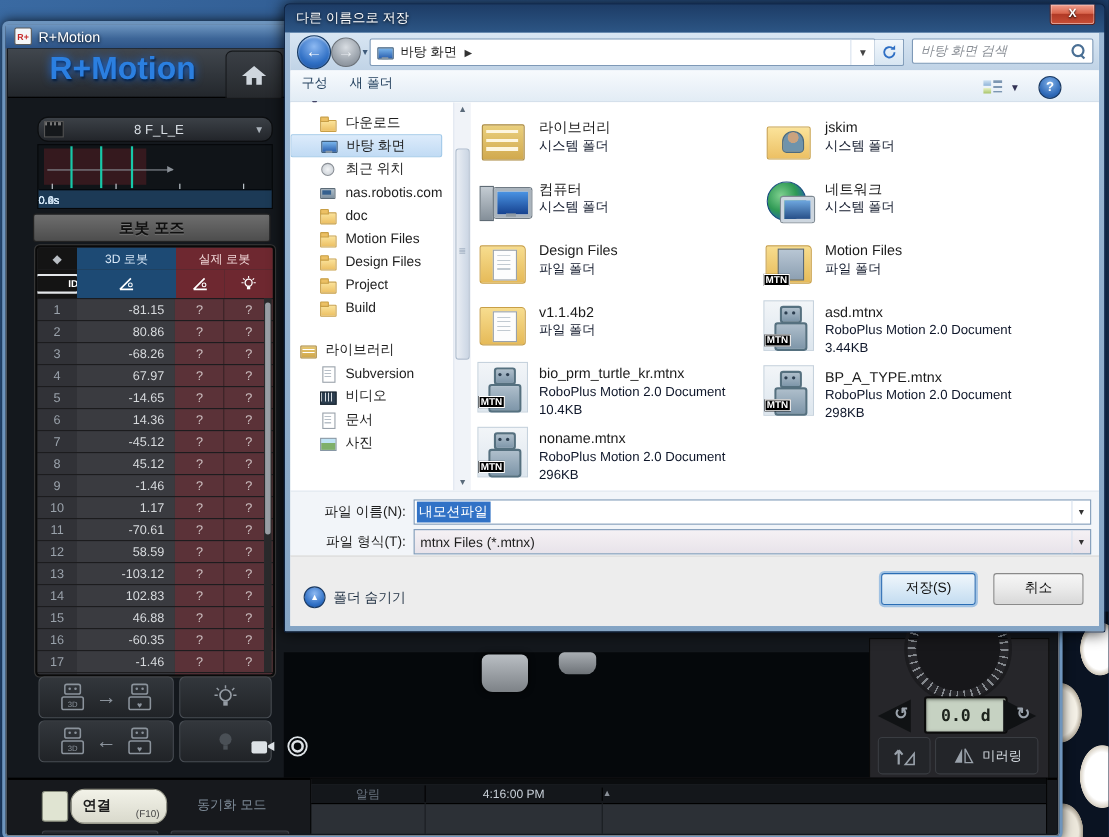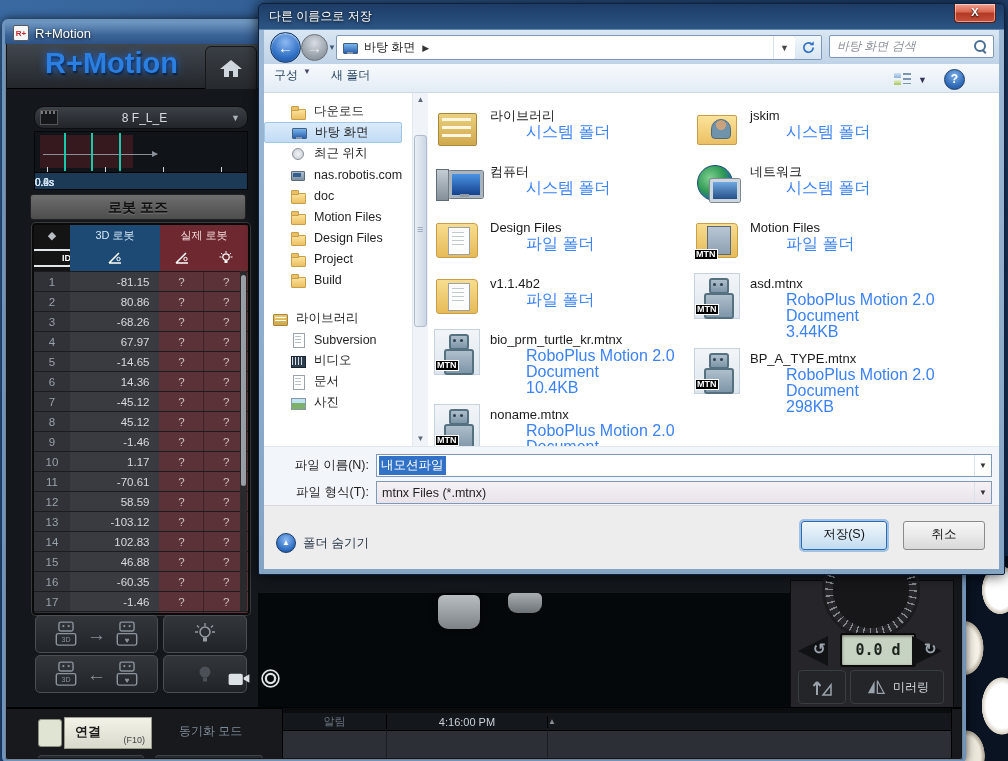--- a/index.html
+++ b/index.html
@@ -69,21 +69,21 @@
   .abtn{position:absolute;background:linear-gradient(#33373c,#202327);border:1px solid #4a4f55;border-radius:5px;
     display:flex;align-items:center;justify-content:center;gap:6px;}
   .arrowg{color:#8b939c;font-size:19px;font-weight:bold;line-height:1;}
   .viewport{position:absolute;left:251px;top:549px;width:532px;height:114px;background:#05080b;}
   .foot1{position:absolute;left:180px;top:2px;width:42px;height:34px;background:linear-gradient(#b9bec3,#7d8287);border-radius:6px 6px 10px 10px;box-shadow:0 0 6px rgba(0,0,0,.8);}
   .foot2{position:absolute;left:250px;top:0px;width:34px;height:20px;background:linear-gradient(#a9aeb3,#6d7277);border-radius:5px 5px 9px 9px;}
   
   .bbar{position:absolute;left:0;right:0;top:663px;bottom:0;background:#17191d;border-top:2px solid #000;}
   .led{position:absolute;left:31px;top:10px;width:22px;height:26px;background:#e0e4d2;border:1px solid #8a8f7f;border-radius:3px;}
   .connect{position:absolute;left:57px;top:8px;width:86px;height:30px;background:linear-gradient(#f2f2e8,#d9d9cc);
-    border:1px solid #9a9a8c;border-radius:0;color:#1c1c1c;}
+    border:1px solid #9a9a8c;border-radius:13px;color:#1c1c1c;}
   .connect .cl{position:absolute;left:10px;top:5px;font-size:13px;font-weight:bold;}
   .connect .ck{position:absolute;right:6px;bottom:3px;font-size:9px;color:#444;}
   .sync{position:absolute;left:172px;top:14px;font-size:12px;color:#7f8c99;}
   .dd{position:absolute;height:22px;background:#27292e;border:1px solid #3d4148;border-radius:3px;
     display:flex;align-items:center;color:#8d98a6;font-size:12px;padding:0 8px;box-sizing:border-box;}
   
   .statbox{position:absolute;left:275px;top:663px;width:668px;height:69px;background:#2c3036;border:1px solid #000;}
   .statbox .topstrip{height:5px;background:#0a0c0e;}
   .srow{display:flex;height:17px;background:#14171b;border-bottom:1px solid #000;align-items:center;}
   .scell1{width:103px;text-align:center;color:#6a7480;font-size:11px;border-right:1px solid #000;}
@@ -128,21 +128,21 @@
   .addr .spacer{flex:1;}
   .addr .combo-caret{font-size:9px;color:#444;padding:0 6px;border-left:1px solid #d7e2ee;height:100%;display:flex;align-items:center;}
   .refresh{position:absolute;left:531px;top:5px;width:26px;height:23px;background:linear-gradient(#f2f7fc,#d8e6f2);border:1px solid #7e99b7;border-left:none;border-radius:0 2px 2px 0;display:flex;align-items:center;justify-content:center;}
   .search{position:absolute;left:565px;top:5px;width:165px;height:23px;background:#fff;border:1px solid #7e99b7;border-radius:2px;
     display:flex;align-items:center;font-size:12px;color:#8a8f96;font-style:italic;padding-left:7px;box-sizing:border-box;}
   .mag{margin-left:auto;margin-right:6px;width:13px;height:13px;position:relative;}
   .mag::before{content:"";position:absolute;left:0;top:0;width:8px;height:8px;border:2px solid #4a6f94;border-radius:50%;}
   .mag::after{content:"";position:absolute;left:9px;top:9px;width:5px;height:2px;background:#4a6f94;transform:rotate(45deg);transform-origin:0 0;}
   .dtool{height:28px;background:linear-gradient(#f7fafd,#e2ecf5);border-bottom:1px solid #cdd9e6;position:relative;flex:none;
     display:flex;align-items:center;font-size:12px;color:#1e3c5a;}
-  .titem{display:flex;align-items:flex-start;gap:5px;padding:0 10px;height:22px;border-radius:3px;}
+  .titem{display:flex;align-items:center;gap:5px;padding:0 10px;height:22px;border-radius:3px;flex-direction:column;}
   .titem .tc{font-size:8px;color:#446;}
   .vico{position:absolute;right:88px;top:8px;width:17px;height:13px;background:
     repeating-linear-gradient(180deg,#7d97b2 0 2px,rgba(0,0,0,0) 2px 5px) 9px 1px/8px 11px no-repeat,
     linear-gradient(#cfe2f2,#8fb4d8) 0 1px/7px 5px no-repeat,
     linear-gradient(#e8f2c8,#a8c468) 0 8px/7px 5px no-repeat;}
   .vcaret{position:absolute;right:72px;top:11px;font-size:9px;color:#335;}
   .help{position:absolute;right:34px;top:5px;width:19px;height:19px;border-radius:50%;
     background:radial-gradient(circle at 50% 30%,#7fb0e8,#2f6ab8 65%,#1d4d90);border:1px solid #1a3a63;
     color:#fff;font-size:12px;font-weight:bold;text-align:center;line-height:18px;}
   .dmain{flex:1;background:#fff;position:relative;overflow:hidden;}
@@ -172,21 +172,21 @@
   .sb-scroll .up,.sb-scroll .dn{position:absolute;left:0;right:0;height:14px;color:#5a6a7a;font-size:8px;text-align:center;line-height:14px;}
   .sb-scroll .dn{bottom:0;}
   .sb-thumb{position:absolute;left:1px;right:1px;top:42px;height:190px;background:linear-gradient(90deg,#eaeef4,#cbd6e4);border:1px solid #aebccd;border-radius:3px;}
   .sb-thumb::after{content:"≡";position:absolute;left:2px;top:50%;margin-top:-8px;color:#8fa0b4;font-size:11px;}
   .files{position:absolute;left:170px;top:12px;right:4px;bottom:0;}
   .fcol{position:absolute;top:0;width:258px;}
   .fcol.c2{left:260px;}
   .tile{display:flex;gap:10px;margin-bottom:8px;min-height:48px;}
   .finfo{display:flex;flex-direction:column;padding-top:2px;}
   .fname{font-size:13px;color:#1b1b1b;line-height:17px;}
-  .fdesc,.fsize{font-size:16px;color:#3b82f6;line-height:16px;margin-left:36px;}
+  .fdesc,.fsize{font-size:12px;color:#0f172a;line-height:16px;}
   .fico{width:46px;height:46px;position:relative;flex:none;}
   .fico i{position:absolute;}
   .fico .badge{position:absolute;left:0;bottom:3px;background:#000;color:#fff;font-size:9px;font-weight:bold;
     padding:0 2px;line-height:11px;box-shadow:inset 0 0 0 1px #fff;font-style:normal;}
   .fico.libraries .p1{left:4px;top:8px;width:37px;height:31px;background:linear-gradient(#ead07e,#d1a94e);border:1px solid #a8863a;border-radius:2px;}
   .fico.libraries .p2{left:8px;top:13px;width:29px;height:21px;background:repeating-linear-gradient(180deg,#fdf6e0 0 3px,rgba(0,0,0,0) 3px 8px);}
   .fico.computer .p1{left:2px;top:8px;width:11px;height:30px;background:linear-gradient(#c4ccd3,#848f99);border:1px solid #5f6b75;}
   .fico.computer .p2{left:15px;top:10px;width:28px;height:21px;background:linear-gradient(#4a94e4,#16418e);border:3px solid #aab4bd;border-radius:2px;box-shadow:0 0 0 1px #6f7a84;}
   .fico.computer .p2::after{content:"";position:absolute;left:8px;top:20px;width:9px;height:3px;background:#8f9aa4;}
   .fico.user .p1{left:3px;top:10px;width:38px;height:28px;background:linear-gradient(#fbe39a,#ecc064);border:1px solid #c89f46;border-radius:2px;}

